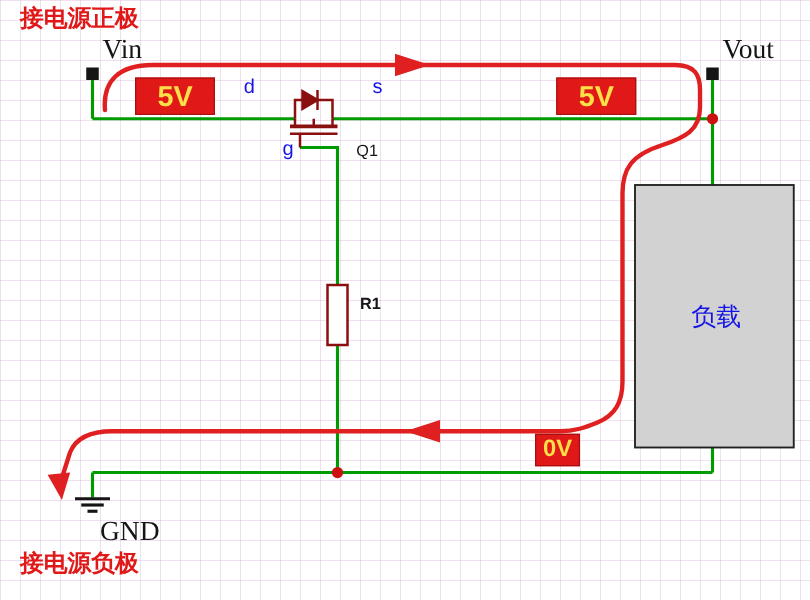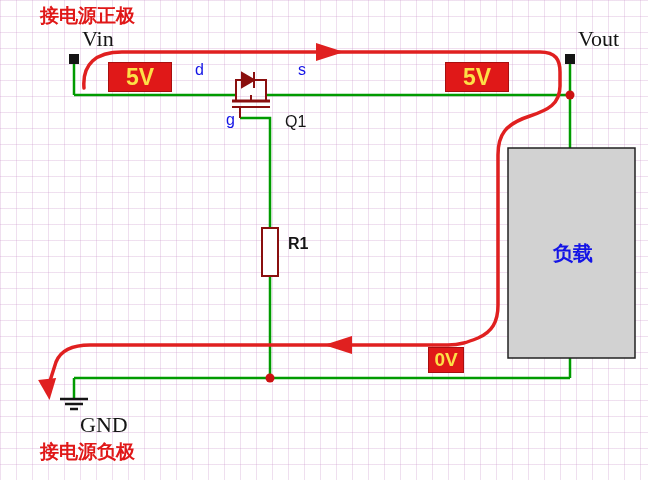--- a/index.html
+++ b/index.html
@@ -9,35 +9,35 @@
     overflow:hidden;
     background-color:#ffffff;
     background-image:
       linear-gradient(rgba(206,158,206,0.32) 1px, transparent 1px),
       linear-gradient(90deg, rgba(206,158,206,0.32) 1px, transparent 1px);
     background-size:16px 16px;
     font-family:"Liberation Sans", sans-serif;
   }
   svg#wires{position:absolute;left:0;top:0;}
   .lbl{position:absolute;white-space:nowrap;line-height:1;}
-  .note{font-weight:bold;font-size:19px;color:#e01818;padding-left:24px;}
+  .note{font-weight:bold;font-size:19px;color:#e01818;}
   .term{font-family:"Liberation Serif", serif;font-size:22px;color:#151515;margin-left:36px;}
   .pin{font-size:16px;color:#1414e6;}
-  .ref{font-size:16px;color:#151515;}
+  .ref{font-size:13px;color:#151515;}
   .badge{
     position:absolute;display:flex;align-items:center;justify-content:center;
     background:#e01818;color:#fde047;font-weight:bold;
     border:1px solid #a80f0f;box-sizing:border-box;
   }
   .badge.big{width:64px;height:30px;font-size:23px;}
   .badge.small{width:36px;height:26px;font-size:19px;}
   #load-label{
     position:absolute;left:508px;top:148px;width:130px;height:210px;
     display:flex;align-items:center;justify-content:center;
-    color:#1414e6;font-size:20px;font-weight:bold;
+    color:#1414e6;font-size:20px;font-weight:normal;
   }
 </style>
 </head>
 <body>
 
 <div id="stage">
 
   <svg id="wires" width="648" height="480" viewBox="0 0 648 480">
 
     <g stroke="#009b00" stroke-width="2.5" fill="none">

